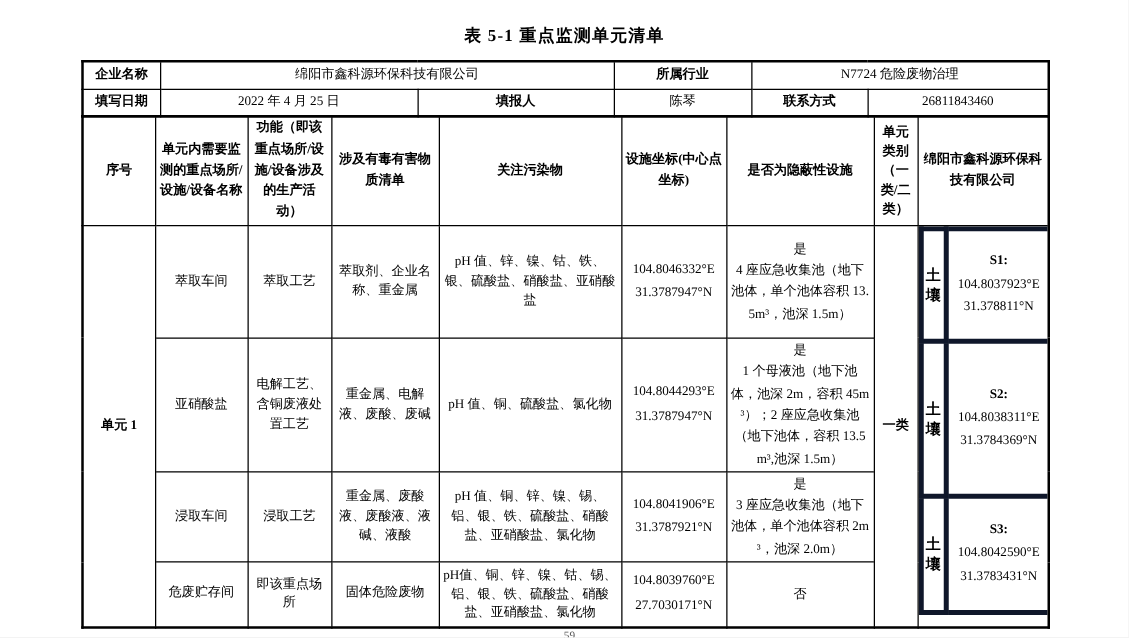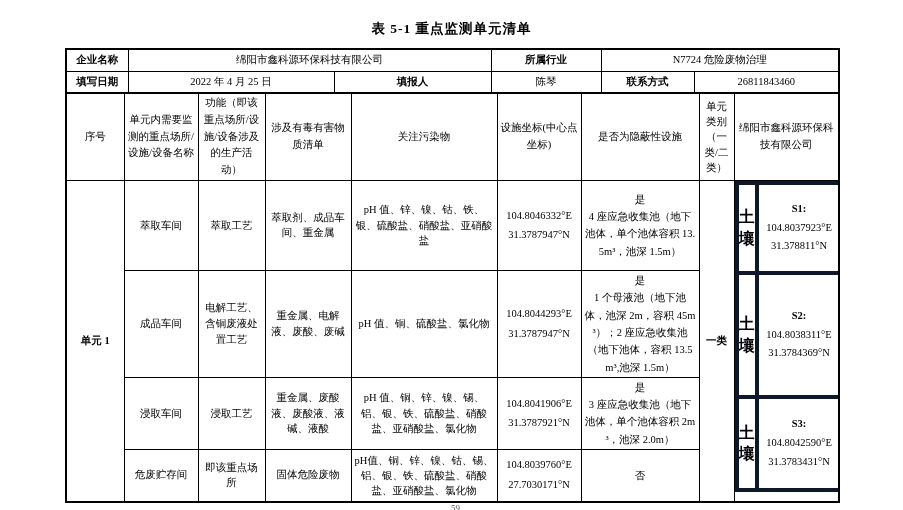--- a/index.html
+++ b/index.html
@@ -13,31 +13,31 @@
   }
   table{border-collapse:collapse;table-layout:fixed;}
   td{border:1px solid #000;text-align:center;vertical-align:middle;
      font-size:10.5px;line-height:1.5;padding:1px 3px;overflow:hidden;
      word-break:break-all;}
   .tbl-info{position:absolute;left:65px;top:48px;width:773px;border:2px solid #000;}
   .tbl-main{position:absolute;left:65px;top:92px;width:773px;border:2px solid #000;}
   .b{font-weight:bold;}
   .info-row{height:22px;}
   .hdr-row{height:68px;}
-  .hdr-row td{font-weight:normal;line-height:1.6;}
+  .hdr-row td{font-weight:bold;line-height:1.6;}
   .r1{height:90px;}
   .r2{height:95px;}
   .r3{height:70px;}
   .r4{height:52px;}
   .coords{line-height:1.9;font-family:Liberation Serif, serif;}
   .hidden-cell{line-height:1.65;}
   .pts-cell{padding:0;vertical-align:top;}
   .tbl-points{width:100%;height:100%;}
   .tbl-points td{border:4px solid #0f172a;}
-  .soil{font-weight:bold;width:20px;padding:0;line-height:1.35;font-size:16px;}
+  .soil{font-weight:bold;width:20px;padding:0;line-height:1.35;font-size:12px;}
   .pt-label{font-weight:bold;}
   .pt{line-height:1.8;}
   .pr1{height:90px;}
   .pr2{height:124px;}
   .pr3{height:93px;}
   .page-num{position:absolute;left:451px;top:503px;font-size:9px;color:#555;}
 </style>
 </head>
 <body>
 
@@ -95,21 +95,21 @@
       <td>设施坐标(中心点坐标)</td>
       <td>是否为隐蔽性设施</td>
       <td style="padding:1px 3px;line-height:1.45;">单元类别（一类/二类）</td>
       <td>绵阳市鑫科源环保科技有限公司</td>
     </tr>
 
     <tr class="r1">
       <td class="b" rowspan="4">单元 1</td>
       <td>萃取车间</td>
       <td>萃取工艺</td>
-      <td>萃取剂、成品车间、重金属</td>
+      <td>萃取剂、企业名称、重金属</td>
       <td>pH 值、锌、镍、钴、铁、银、硫酸盐、硝酸盐、亚硝酸盐</td>
       <td class="coords">
         <div>104.8046332°E</div>
         <div>31.3787947°N</div>
       </td>
       <td class="hidden-cell">
         <div>是</div>
         <div>4 座应急收集池（地下池体，单个池体容积 13.5m³，池深 1.5m）</div>
       </td>
       <td class="b" rowspan="4">一类</td>
@@ -143,21 +143,21 @@
               <div>104.8042590°E</div>
               <div>31.3783431°N</div>
             </td>
           </tr>
         </tbody>
             </table>
       </td>
     </tr>
 
     <tr class="r2">
-      <td>成品车间</td>
+      <td>亚硝酸盐</td>
       <td>电解工艺、含铜废液处置工艺</td>
       <td>重金属、电解液、废酸、废碱</td>
       <td>pH 值、铜、硫酸盐、氯化物</td>
       <td class="coords">
         <div>104.8044293°E</div>
         <div>31.3787947°N</div>
       </td>
       <td class="hidden-cell">
         <div>是</div>
         <div>1 个母液池（地下池体，池深 2m，容积 45m³）；2 座应急收集池（地下池体，容积 13.5m³,池深 1.5m）</div>

